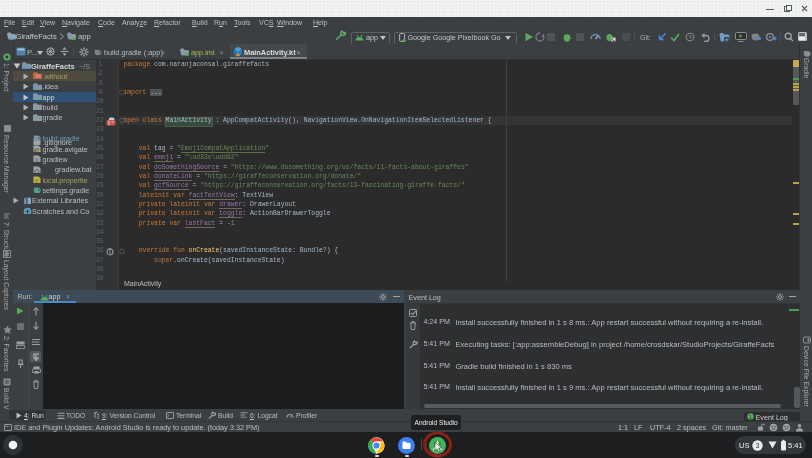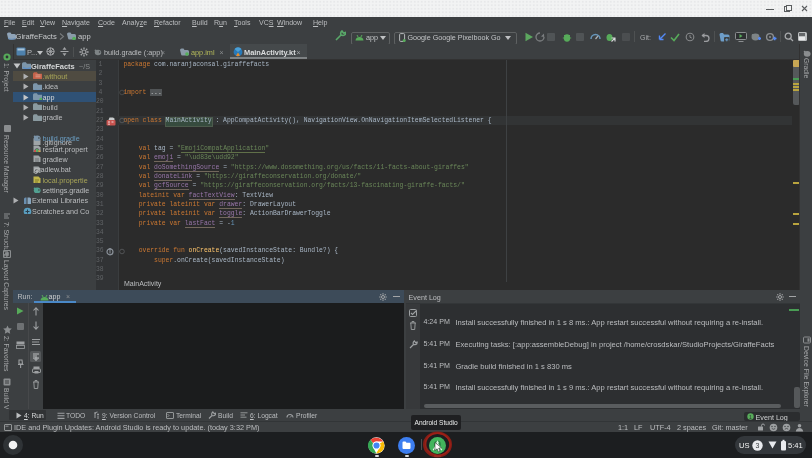--- a/index.html
+++ b/index.html
@@ -321,35 +321,35 @@
     <span style="left:29.5px;color:#6a9dc2">build.gradle</span>
     </div>
   <div class="row" style="top:83.75px">
       <svg class="fold" style="left:20px" width="8" height="9">
         <path d="M0.5,0.5 h5 l2,2 v6 h-7 z" fill="#9fa5a7"></path>
         <circle cx="4" cy="5.5" r="2" fill="none" stroke="#5f6264" stroke-width="1"></circle>
         <rect x="1" y="5" width="2" height="3" fill="#c75450"></rect>
         <rect x="3.2" y="4" width="2" height="4" fill="#57ab5a"></rect>
         <rect x="5.4" y="5.5" width="2" height="2.5" fill="#e0a53c"></rect>
       </svg>
-    <span style="left:29.5px">restart.propert</span>
+    <span style="left:29.5px">gradle.avigate</span>
     </div>
   <div class="row" style="top:94.1px">
       <svg class="fold" style="left:20px" width="8" height="9">
         <path d="M0.5,0.5 h5 l2,2 v6 h-7 z" fill="#9fa5a7"></path>
         <path d="M2,4 h4 M2,6 h4" stroke="#5f6264" stroke-width="0.8"></path>
       </svg>
     <span style="left:29.5px">gradlew</span>
     </div>
   <div class="row" style="top:104.45px">
       <svg class="fold" style="left:20px" width="8" height="9">
         <path d="M0.5,0.5 h5 l2,2 v6 h-7 z" fill="#9fa5a7"></path>
         <circle cx="4" cy="5.5" r="2" fill="none" stroke="#5f6264" stroke-width="1"></circle>
       </svg>
-    <span style="left:21px">gradlew.bat</span>
+    <span style="left:42px">gradlew.bat</span>
     </div>
   <div class="row" style="top:114.8px">
       <svg class="fold" style="left:20px" width="8" height="9">
         <path d="M0.5,0.5 h5 l2,2 v6 h-7 z" fill="#bfb54d"></path>
         <path d="M2,4 h4 M2,6 h3" stroke="#74701f" stroke-width="0.8"></path>
       </svg>
     <span style="left:29.5px;color:#a8a558">local.propertie</span>
     </div>
   <div class="row" style="top:125.15px">
       <svg class="fold" style="left:19.5px" width="9" height="8">

